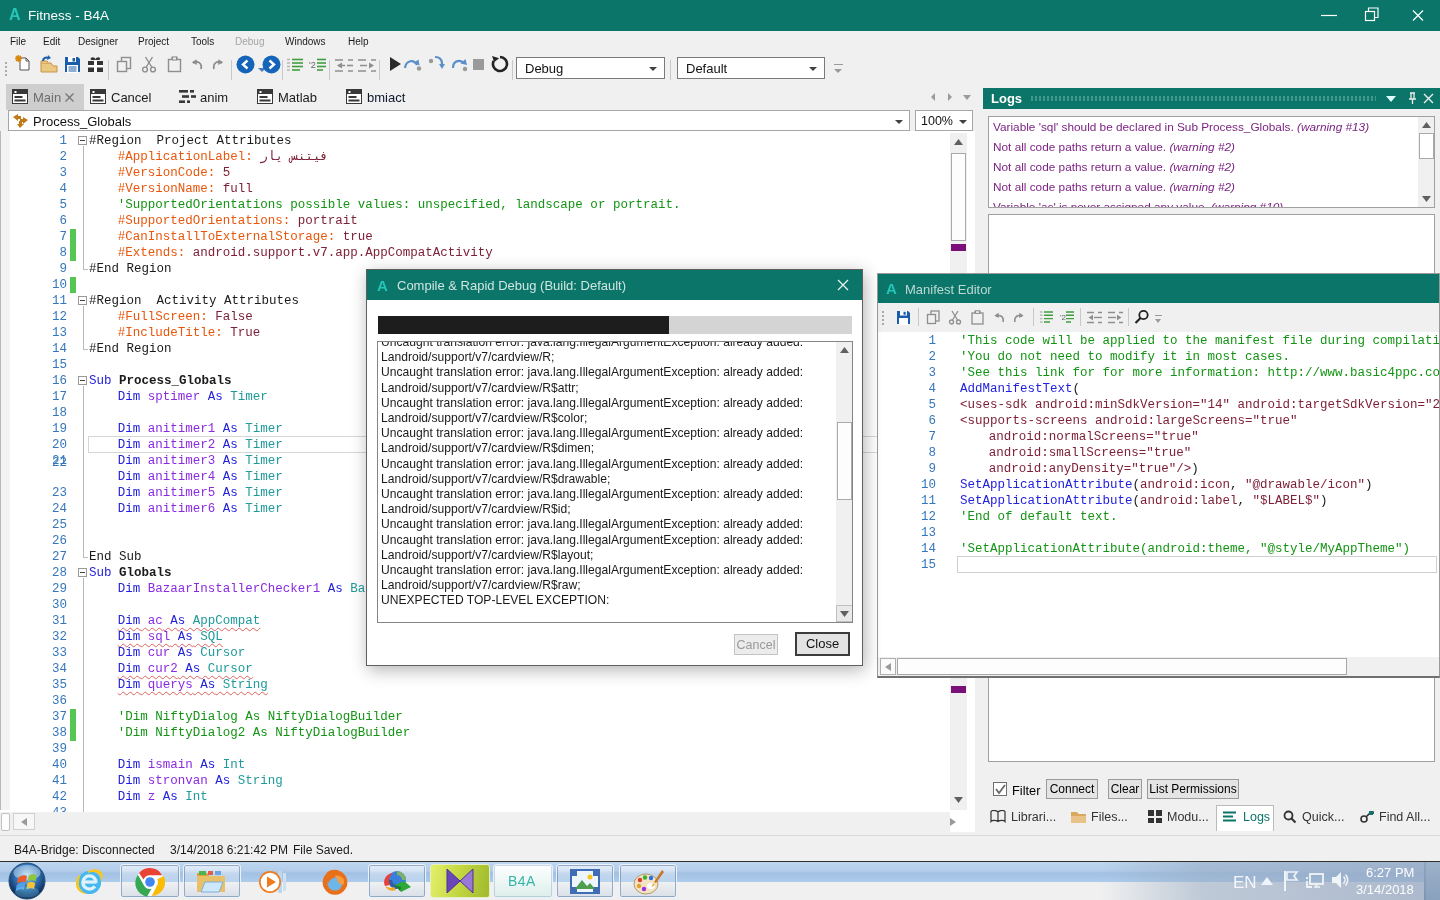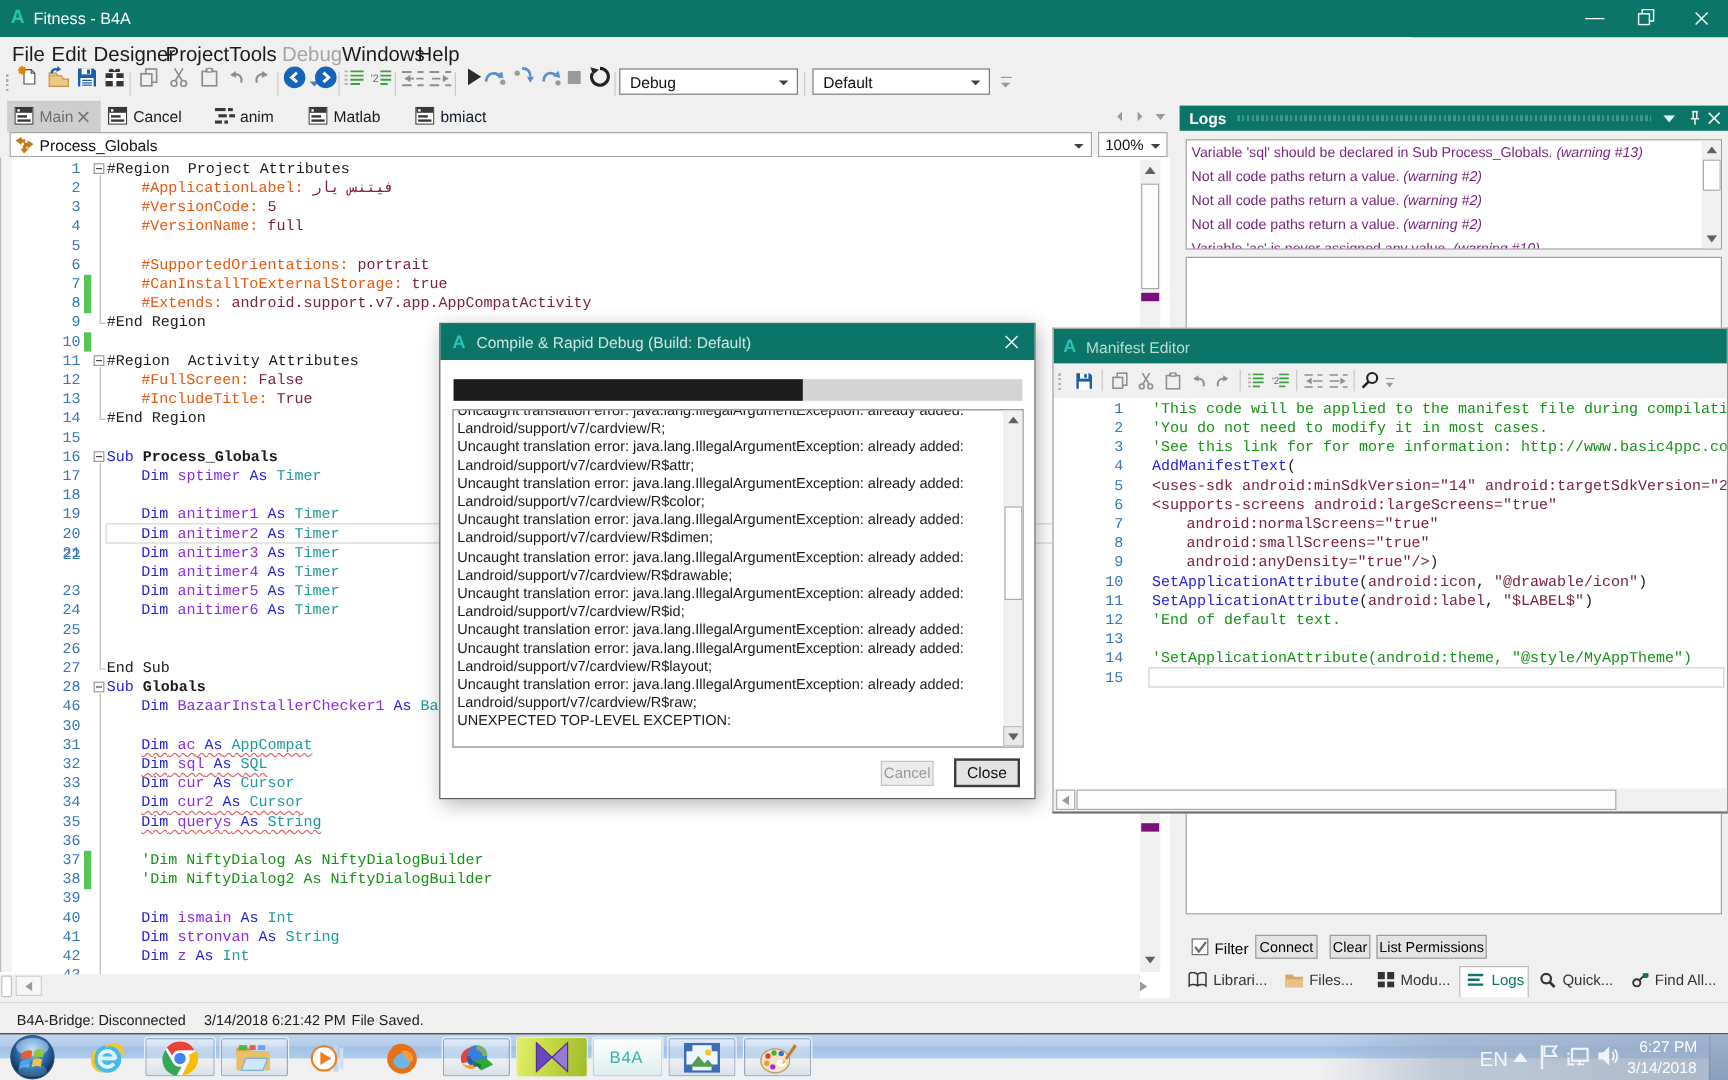--- a/index.html
+++ b/index.html
@@ -32,21 +32,21 @@
  <span class="abs" style="left:28px;top:8px;font-size:13.5px;color:#fdfdfd">Fitness - B4A</span>
  <svg class="abs" style="left:1313px;top:0" width="120" height="31">
   <g stroke="#fff" stroke-width="1.2" fill="none">
    <path d="M8 15.5 h16"></path>
    <rect x="52.5" y="11.5" width="9" height="9"></rect>
    <path d="M55.5 11.5 v-3.5 h9.5 v9.5 h-3.5"></path>
    <path d="M100 10.5 l10 10 M110 10.5 l-10 10"></path>
   </g>
       </svg>
 </div>
-<div class="abs" style="left:0;top:31px;width:1176px;height:25px;background:#f0f0f0;font-size:17px">
+<div class="abs" style="left:0;top:31px;width:1176px;height:25px;background:#f0f0f0;font-size:10px">
       <span class="abs" style="left:10px;top:5px;color:#1b1b1b">File</span>
       <span class="abs" style="left:43px;top:5px;color:#1b1b1b">Edit</span>
       <span class="abs" style="left:78px;top:5px;color:#1b1b1b">Designer</span>
       <span class="abs" style="left:138px;top:5px;color:#1b1b1b">Project</span>
       <span class="abs" style="left:191px;top:5px;color:#1b1b1b">Tools</span>
       <span class="abs" style="left:235px;top:5px;color:#a5a5a5">Debug</span>
       <span class="abs" style="left:285px;top:5px;color:#1b1b1b">Windows</span>
       <span class="abs" style="left:348px;top:5px;color:#1b1b1b">Help</span>
     </div>
 <div class="abs" style="left:0;top:56px;width:1440px;height:28px;background:#f0f0f0">
@@ -264,20 +264,21 @@
         <i></i>
       </div>
       <div class="cl" style="left:89px;top:2px"><span class="blk">#Region  Project Attributes</span></div>
       <div class="ln" style="left:37px;top:18px">2</div>
       <div class="cl" style="left:117.8px;top:18px"><span class="att">#ApplicationLabel:</span><span class="val"> فيتنس يار</span></div>
       <div class="ln" style="left:37px;top:34px">3</div>
       <div class="cl" style="left:117.8px;top:34px"><span class="att">#VersionCode:</span><span class="val"> 5</span></div>
       <div class="ln" style="left:37px;top:50px">4</div>
       <div class="cl" style="left:117.8px;top:50px"><span class="att">#VersionName:</span><span class="val"> full</span></div>
       <div class="ln" style="left:37px;top:66px">5</div>
+      <div class="cl" style="left:117.8px;top:66px"><span class="cm">'SupportedOrientations possible values: unspecified, landscape or portrait.</span></div>
       <div class="ln" style="left:37px;top:82px">6</div>
       <div class="cl" style="left:117.8px;top:82px"><span class="att">#SupportedOrientations:</span><span class="val"> portrait</span></div>
       <div class="gbar" style="top:98px"></div>
       <div class="ln" style="left:37px;top:98px">7</div>
       <div class="cl" style="left:117.8px;top:98px"><span class="att">#CanInstallToExternalStorage:</span><span class="val"> true</span></div>
       <div class="gbar" style="top:114px"></div>
       <div class="ln" style="left:37px;top:114px">8</div>
       <div class="cl" style="left:117.8px;top:114px"><span class="att">#Extends:</span><span class="val"> android.support.v7.app.AppCompatActivity</span></div>
       <div class="ln" style="left:37px;top:130px">9</div>
       <div class="cl" style="left:89px;top:130px"><span class="blk">#End Region</span></div>
@@ -318,21 +319,21 @@
       <div class="cl" style="left:117.8px;top:354px"><span class="kw">Dim</span><span class="vr"> anitimer5</span><span class="kw"> As</span><span class="ty"> Timer</span></div>
       <div class="ln" style="left:37px;top:370px">24</div>
       <div class="cl" style="left:117.8px;top:370px"><span class="kw">Dim</span><span class="vr"> anitimer6</span><span class="kw"> As</span><span class="ty"> Timer</span></div>
       <div class="ln" style="left:37px;top:418px">27</div>
       <div class="cl" style="left:89px;top:418px"><span class="blk">End Sub</span></div>
       <div class="ln" style="left:37px;top:434px">28</div>
       <div class="fold" style="left:78px;top:437px">
         <i></i>
       </div>
       <div class="cl" style="left:89px;top:434px"><span class="kw">Sub</span><span class="blk">&nbsp;<b>Globals</b></span></div>
-      <div class="ln" style="left:37px;top:450px">46</div>
+      <div class="ln" style="left:37px;top:450px">29</div>
       <div class="cl" style="left:117.8px;top:450px"><span class="kw">Dim</span><span class="vr"> BazaarInstallerChecker1</span><span class="kw"> As</span><span class="ty"> BazaarInstallerChecker</span></div>
       <div class="ln" style="left:37px;top:482px">31</div>
       <div class="cl" style="left:117.8px;top:482px"><span class="sq"><span class="kw">Dim</span><span class="vr"> ac</span><span class="kw"> As</span><span class="ty"> AppCompat</span></span></div>
       <div class="ln" style="left:37px;top:498px">32</div>
       <div class="cl" style="left:117.8px;top:498px"><span class="sq"><span class="kw">Dim</span><span class="vr"> sql</span><span class="kw"> As</span><span class="ty"> SQL</span></span></div>
       <div class="ln" style="left:37px;top:514px">33</div>
       <div class="cl" style="left:117.8px;top:514px"><span class="kw">Dim</span><span class="vr"> cur</span><span class="kw"> As</span><span class="ty"> Cursor</span></div>
       <div class="ln" style="left:37px;top:530px">34</div>
       <div class="cl" style="left:117.8px;top:530px"><span class="sq"><span class="kw">Dim</span><span class="vr"> cur2</span><span class="kw"> As</span><span class="ty"> Cursor</span></span></div>
       <div class="ln" style="left:37px;top:546px">35</div>

